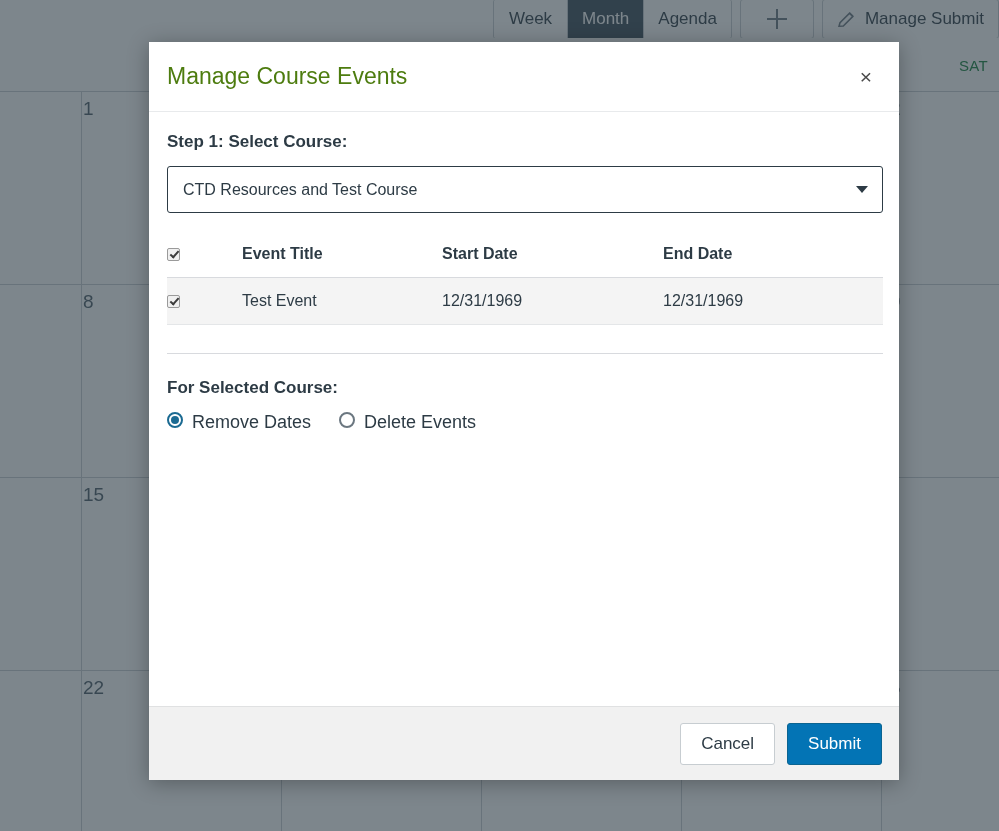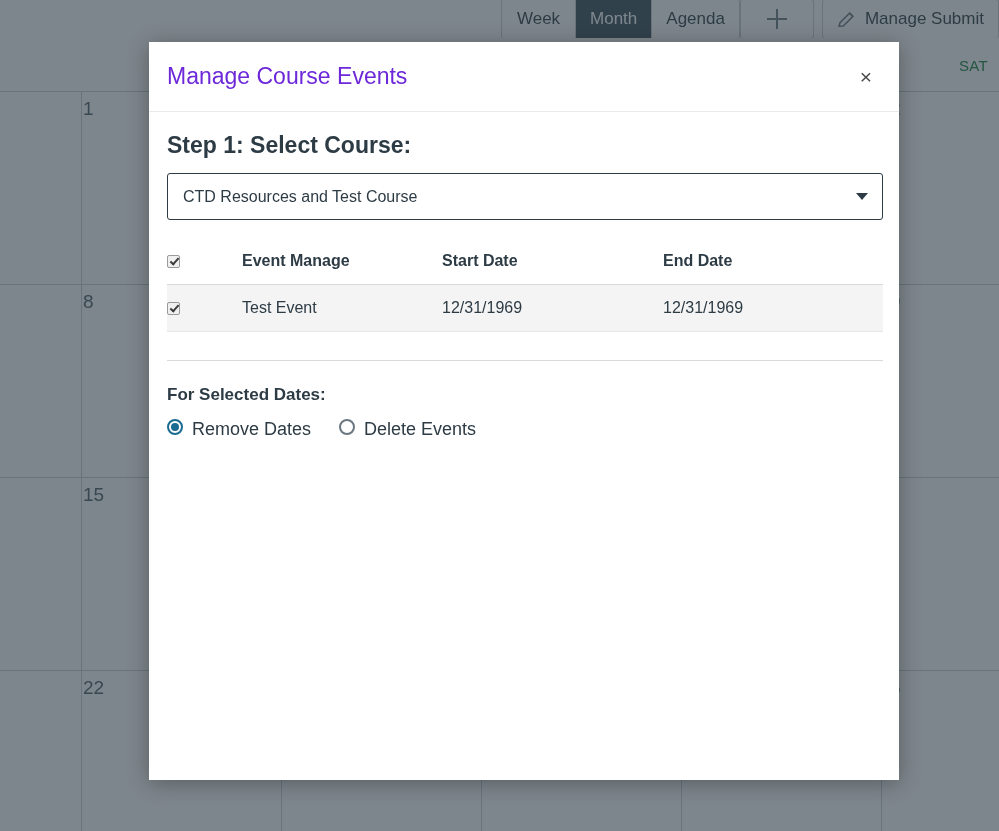--- a/index.html
+++ b/index.html
@@ -31,20 +31,21 @@
     display: flex;
     align-items: center;
     justify-content: flex-end;
   }
   .viewgroup {
     display: flex;
     border: 1px solid #c7cdd1;
     border-radius: 3px;
     overflow: hidden;
     height: 38px;
+    margin-right: 8px;
   }
   .viewbtn {
     min-width: 74px;
     height: 38px;
     display: flex;
     align-items: center;
     justify-content: center;
     font-size: 17px;
     color: #2d3b45;
     background: #ffffff;
@@ -152,21 +153,21 @@
     height: 70px;
     min-height: 70px;
     border-bottom: 1px solid #e8eaec;
     display: flex;
     align-items: center;
     padding: 0 18px 0 18px;
     box-sizing: border-box;
   }
   .modal-title {
     font-size: 23px;
-    color: #6d28d9;
+    color: #4d7c0f;
     flex: 1;
     font-weight: 400;
   }
   .modal-close {
     width: 30px; height: 30px;
     display: flex; align-items: center; justify-content: center;
     font-size: 21px;
     color: #4a4a4a;
     background: none; border: none;
     cursor: pointer;
@@ -174,21 +175,21 @@
     font-family: "Liberation Sans", sans-serif;
     padding: 0;
   }
   .modal-body {
     flex: 1;
     padding: 20px 18px 0 18px;
     box-sizing: border-box;
     overflow: hidden;
   }
   .step-label {
-    font-size: 23px;
+    font-size: 17px;
     font-weight: bold;
     color: #2d3b45;
     margin: 0 0 14px 0;
   }
   .course-select {
     width: 716px;
     height: 47px;
     border: 1px solid #2d3b45;
     border-radius: 3px;
     background: #ffffff;
@@ -444,48 +445,52 @@
       <span class="sel-value">CTD Resources and Test Course</span>
       <span class="caret"></span>
     </div>
 
     <table class="events-table">
       <thead>
         <tr>
           <th class="col-check">
             <input type="checkbox" class="cb" checked="" style="">
           </th>
-          <th class="col-title">Event Manage</th>
+          <th class="col-title">Event Title</th>
           <th class="col-start">Start Date</th>
           <th class="col-end">End Date</th>
         </tr>
       </thead>
       <tbody>
         <tr>
           <td>
             <input type="checkbox" class="cb" checked="" style="">
           </td>
           <td>Test Event</td>
           <td>12/31/1969</td>
           <td>12/31/1969</td>
         </tr>
       </tbody>
     </table>
 
     <hr class="hr-sep">
 
-    <div class="sel-events-label">For Selected Dates:</div>
+    <div class="sel-events-label">For Selected Course:</div>
 
     <div class="radio-row">
       <label class="radio-opt">
         <input type="radio" class="rb" name="action" checked="" style="">
         <span>Remove Dates</span>
       </label>
       <label class="radio-opt">
         <input type="radio" class="rb" name="action" style="">
         <span>Delete Events</span>
       </label>
     </div>
 
   </div>
 
+  <div class="modal-footer">
+    <button class="btn btn-secondary">Cancel</button>
+    <button class="btn btn-primary">Submit</button>
+  </div>
 
 </div>
 
 </body></html>

